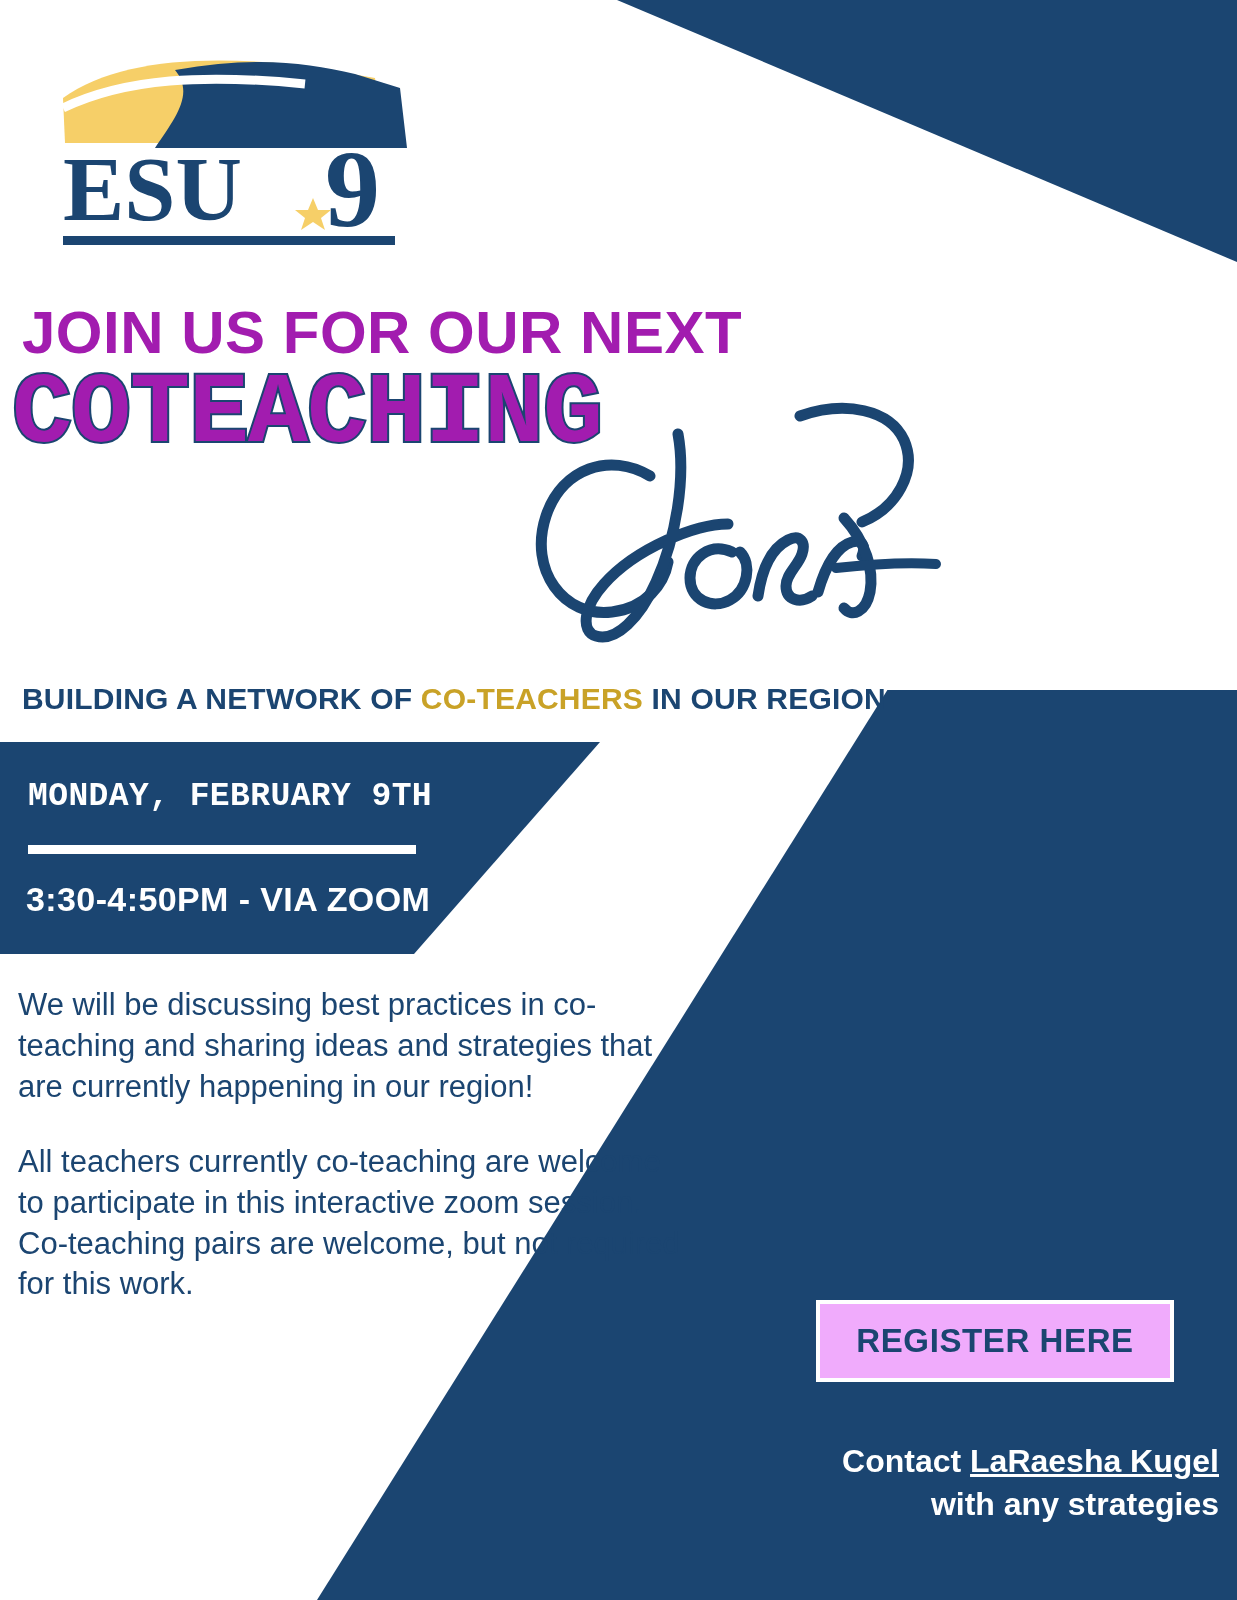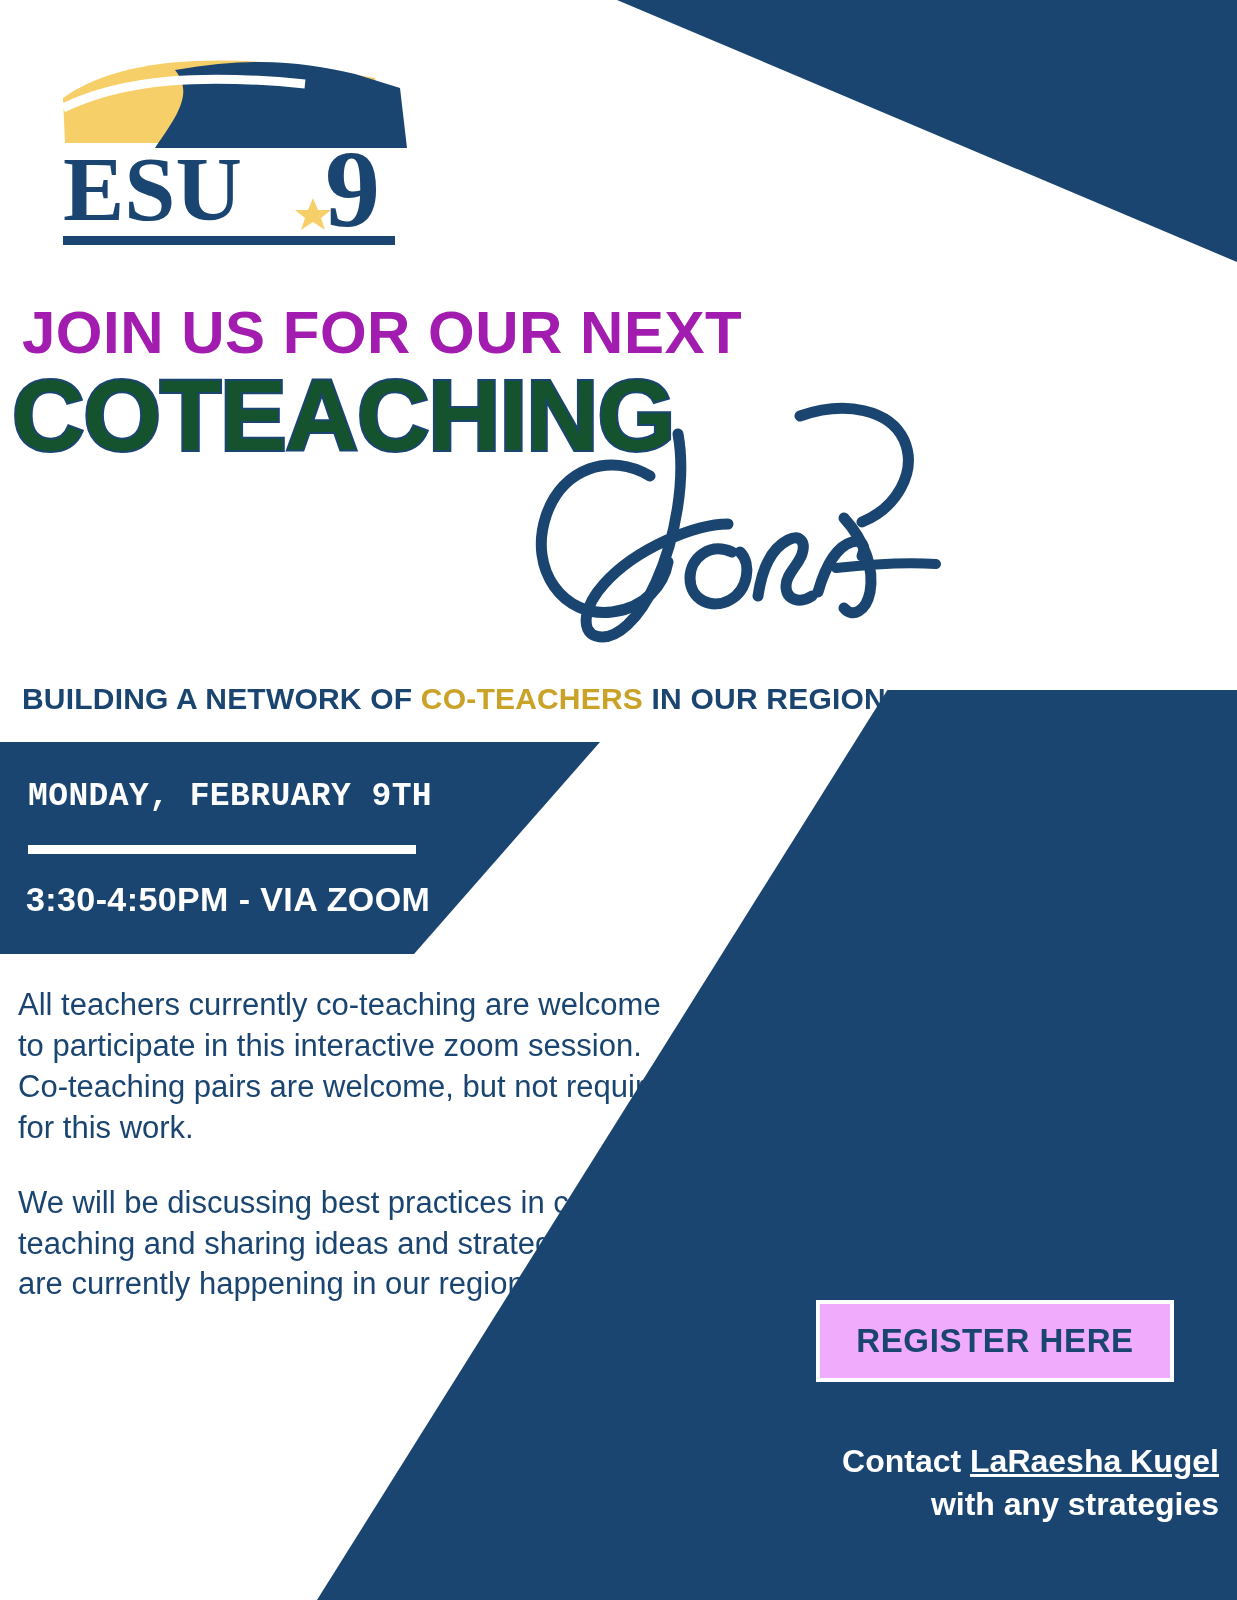--- a/index.html
+++ b/index.html
@@ -72,24 +72,24 @@
     color: #a21caf;
     font-family: "Liberation Sans", sans-serif;
   }
   .coteaching {
     position: absolute;
     left: 12px;
     top: 360px;
     font-size: 100px;
     font-weight: bold;
     letter-spacing: -1px;
-    color: #14532d;
+    color: #a21caf;
     -webkit-text-stroke: 4px #1b4571;
     paint-order: stroke fill;
-    font-family: Liberation Sans, sans-serif;
+    font-family: Liberation Mono, monospace;
     line-height: 1.1;
   }
   .cohort-script {
     position: absolute;
     left: 500px;
     top: 356px;
     width: 470px;
     height: 320px;
   }
   .cohort-script svg { display: block; }
@@ -224,22 +224,22 @@
 
   <div class="subtitle">
     <span>BUILDING A NETWORK OF </span><span class="hl">CO-TEACHERS</span><span> IN OUR REGION</span>
   </div>
 
   <div class="date-line">MONDAY, FEBRUARY 9TH</div>
   <div class="date-rule"></div>
   <div class="time-line">3:30-4:50PM - VIA ZOOM</div>
 
   <div class="body-text">
+    <p>We will be discussing best practices in co-teaching and sharing ideas and strategies that are currently happening in our region!</p>
     <p>All teachers currently co-teaching are welcome to participate in this interactive zoom session. Co-teaching pairs are welcome, but not required for this work.</p>
-    <p>We will be discussing best practices in co-teaching and sharing ideas and strategies that are currently happening in our region!</p>
   </div>
 
   <div class="register-btn">REGISTER HERE</div>
 
   <div class="contact">
     <div><span>Contact </span><span class="name">LaRaesha Kugel</span></div>
     <div>with any strategies</div>
   </div>
 
 </div>

